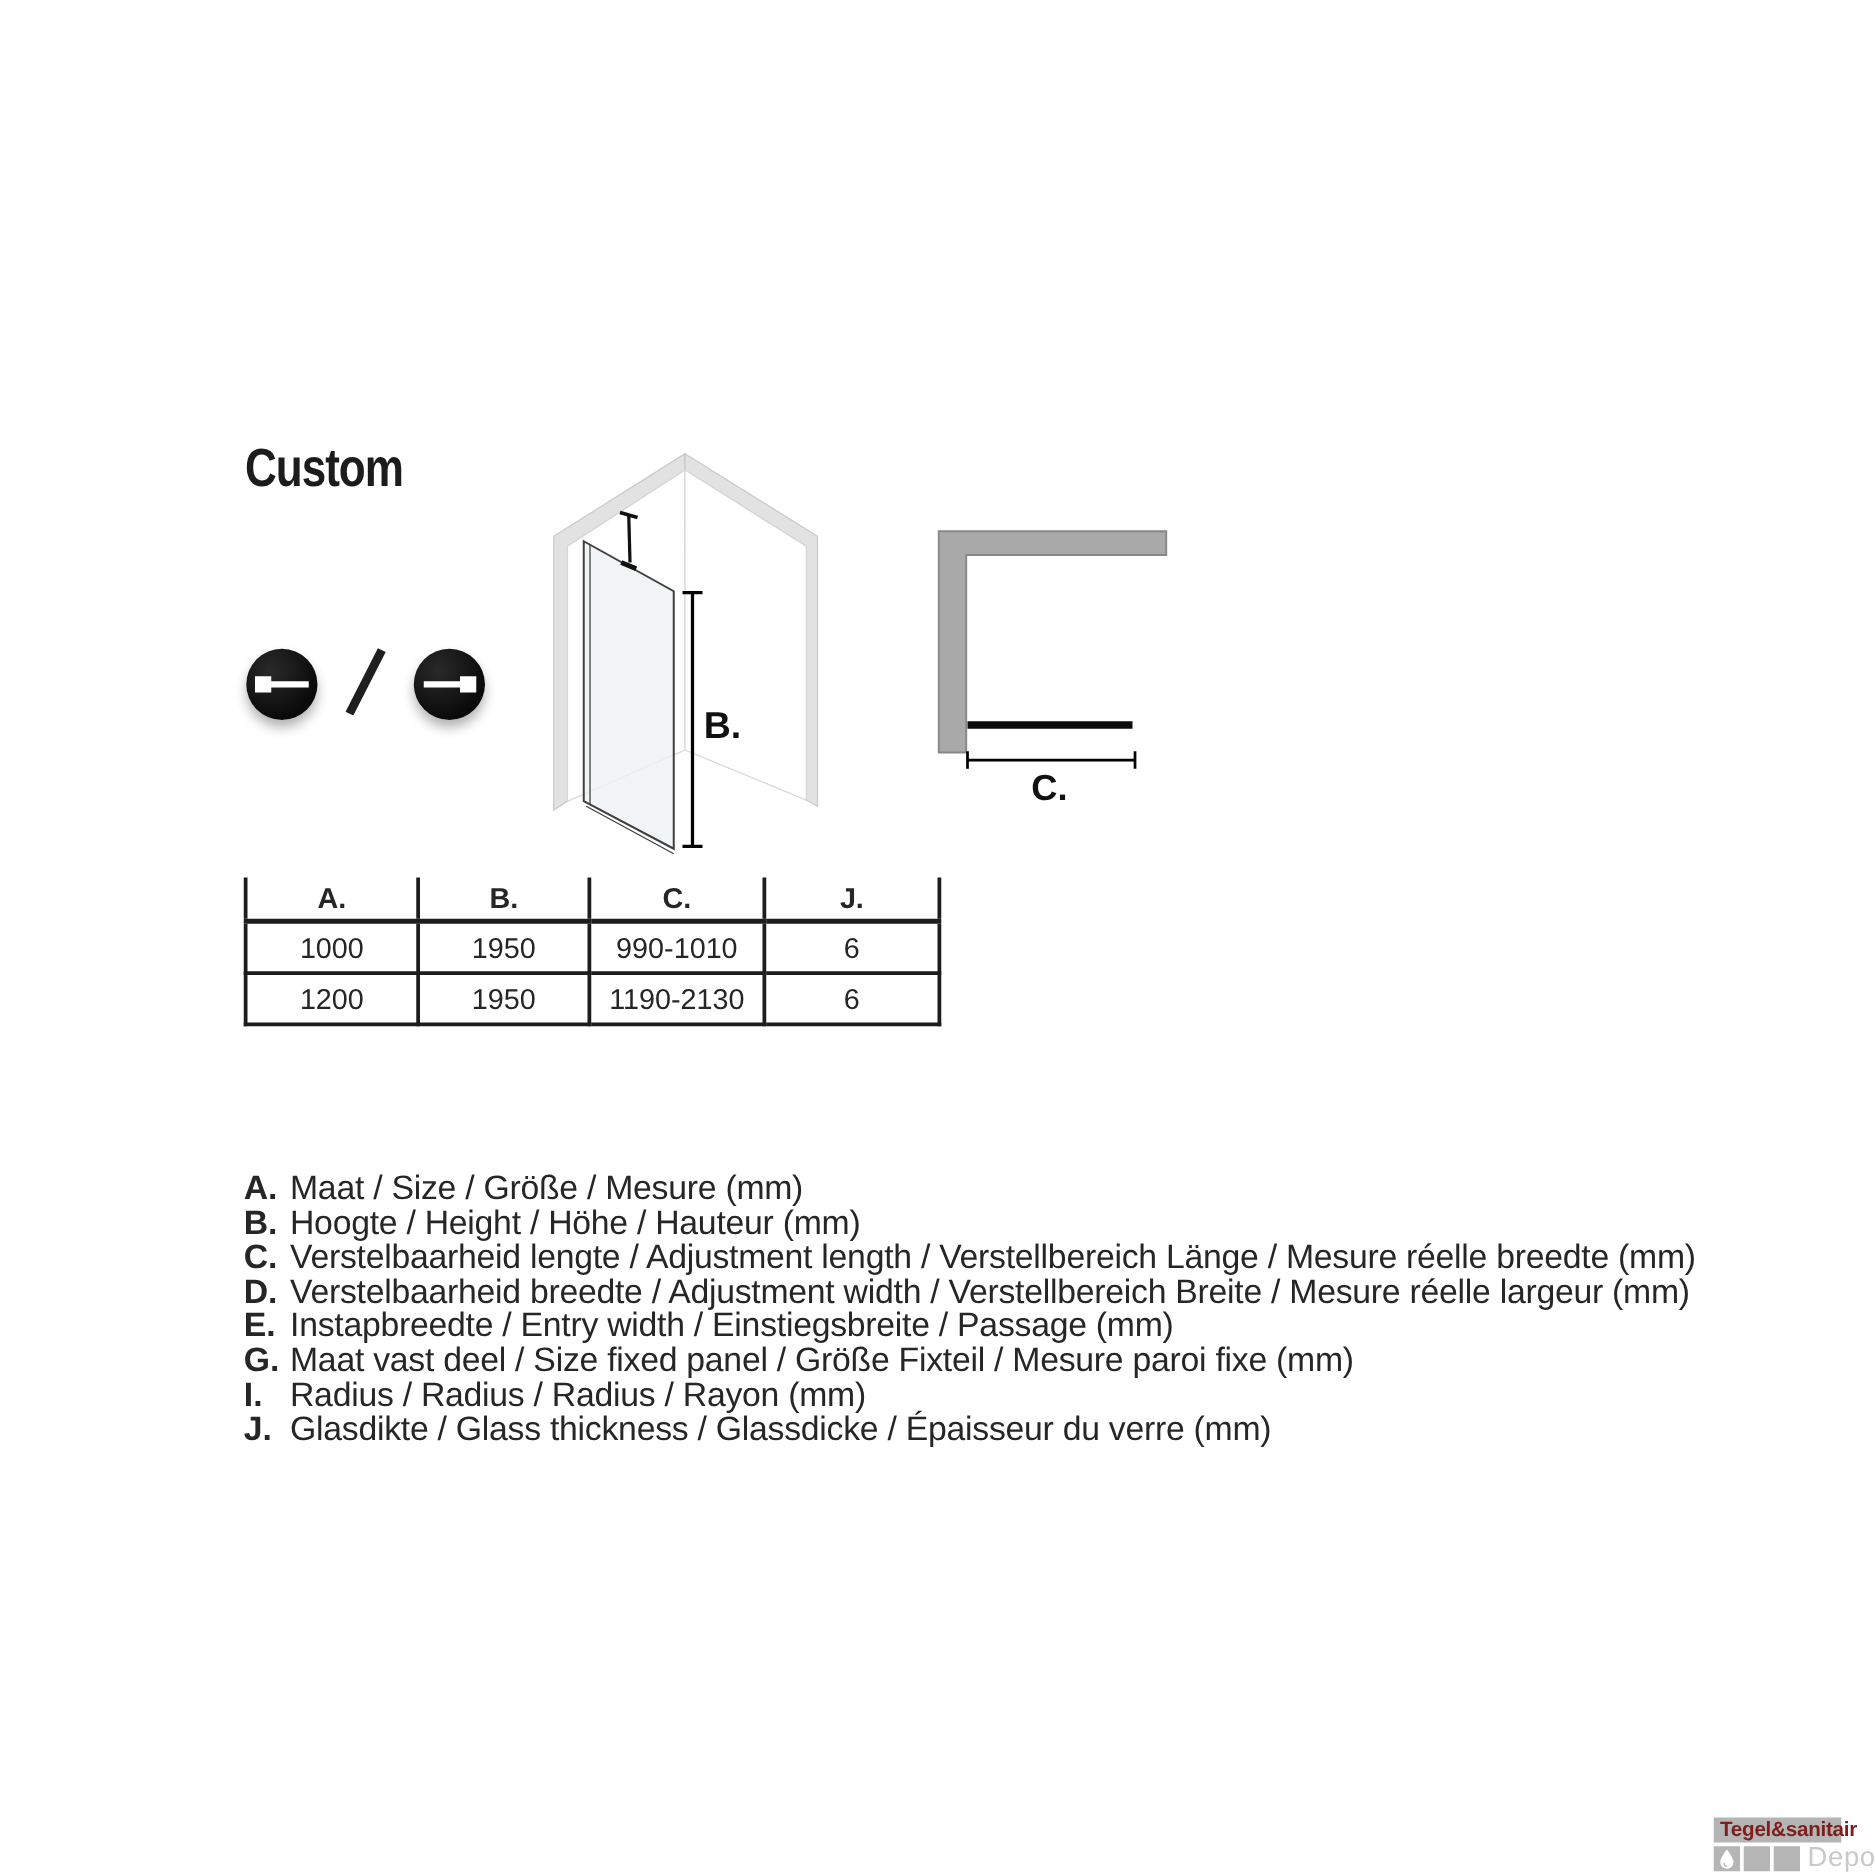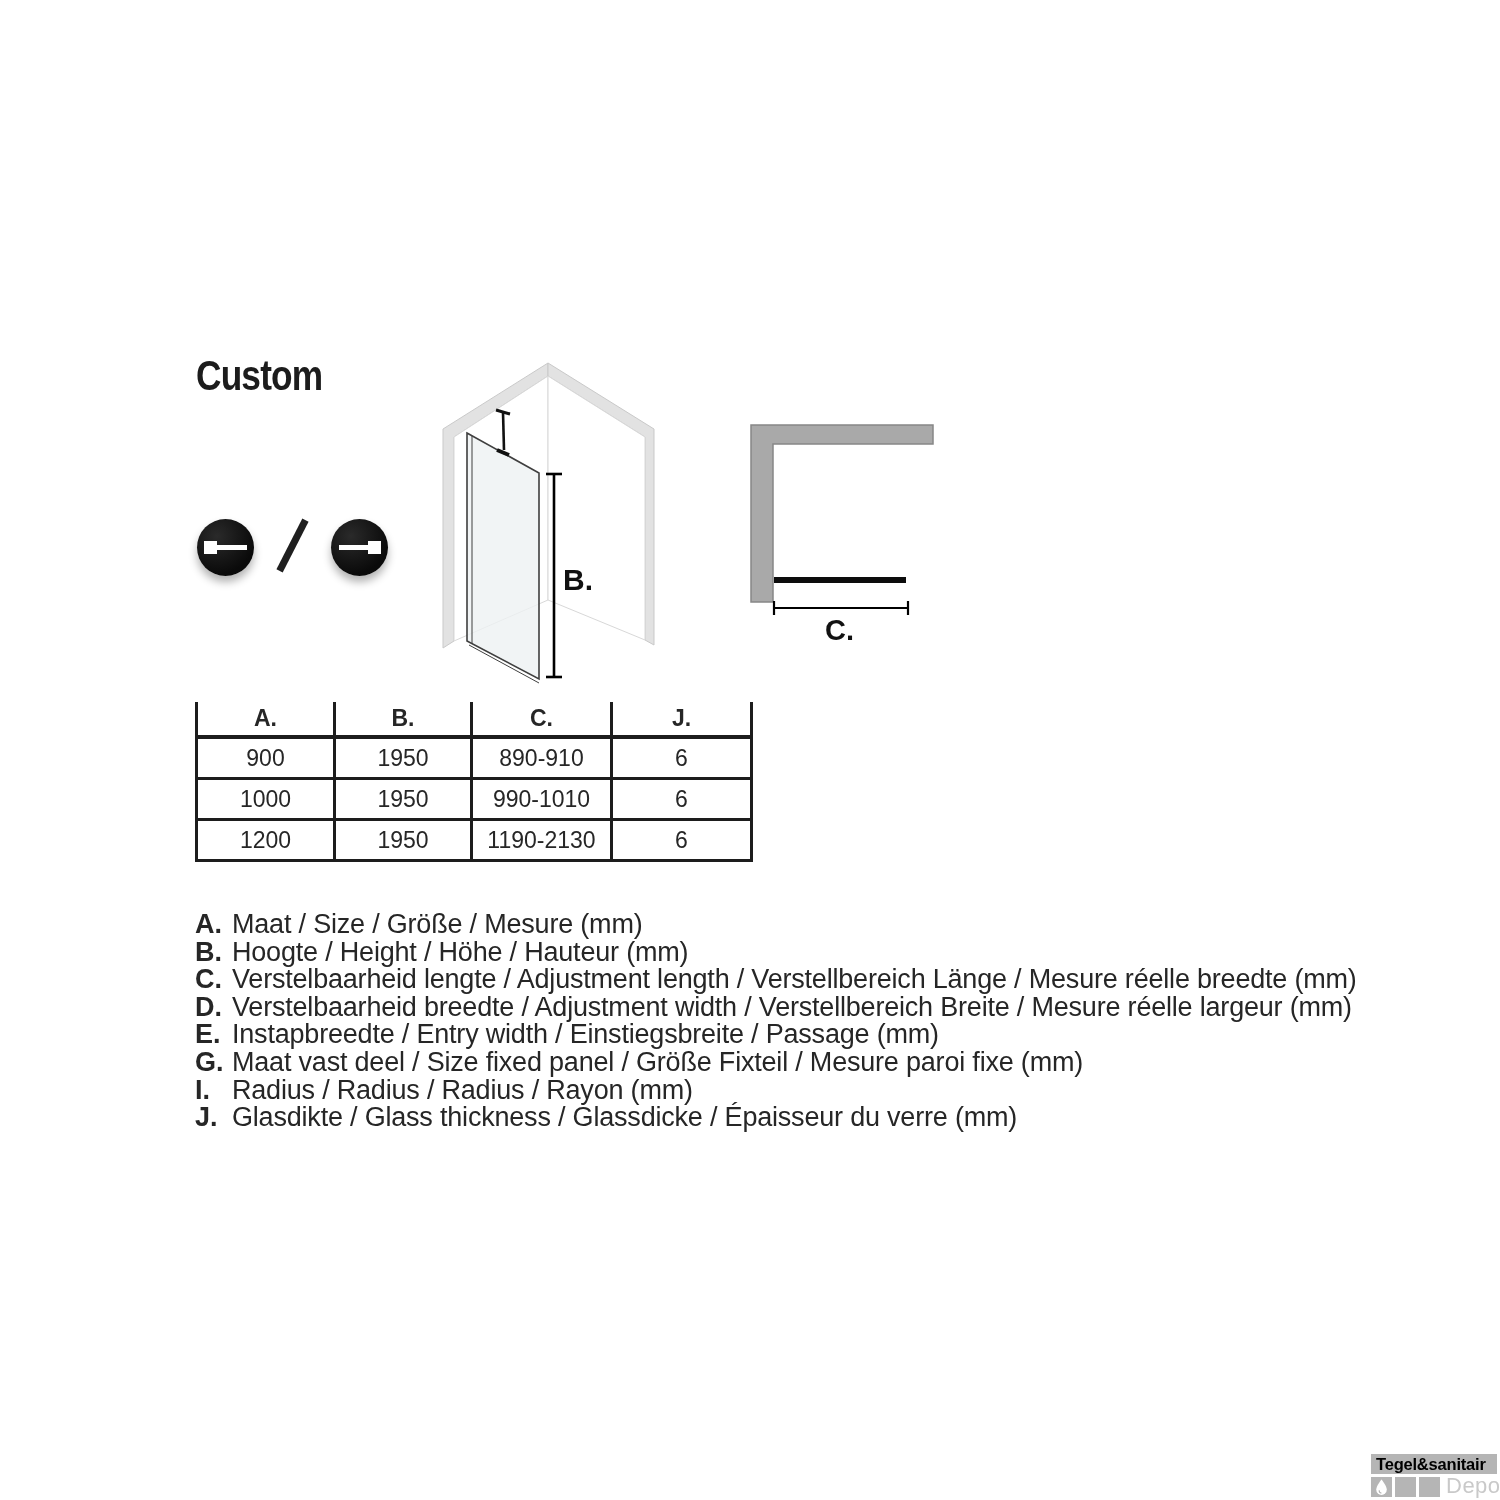--- a/index.html
+++ b/index.html
@@ -34,26 +34,26 @@
   .size-table{
     position:absolute;left:195px;top:702px;border-collapse:collapse;table-layout:fixed;
     font-size:23px;color:#262626;text-align:center;
   }
   .size-table th{
     border:3px solid #1d1d1d;border-top:none;border-bottom:4px solid #1d1d1d;
     height:33px;font-weight:bold;padding:0;
   }
   .size-table td{border:3px solid #1d1d1d;height:38px;padding:0;font-weight:normal;}
   
-  .legend{position:absolute;left:195px;top:911px;font-size:27px;line-height:27.6px;
+  .legend{position:absolute;left:195px;top:937px;font-size:27px;line-height:27.6px;
     color:#262626;white-space:nowrap;letter-spacing:-0.2px;}
   .legend-line b{display:inline-block;width:37px;letter-spacing:0;}
   
-  .wm-banner{position:absolute;left:1371px;top:1454px;width:126px;height:20px;
-    background:#b5b5b5;color:#000000;font-weight:bold;font-size:16.5px;line-height:20px;
+  .wm-banner{position:absolute;left:1371px;top:1454px;width:102px;height:20px;
+    background:#b5b5b5;color:#7f1d1d;font-weight:bold;font-size:16.5px;line-height:20px;
     padding-left:5px;box-sizing:border-box;letter-spacing:-0.2px;white-space:nowrap;}
   .wm-sq{position:absolute;top:1477px;width:21px;height:20px;background:#b5b5b5;}
   #wm-sq1{left:1371px;} #wm-sq2{left:1395px;} #wm-sq3{left:1419px;}
   .wm-depot{position:absolute;left:1446px;top:1473px;font-size:22px;color:#c9c9c9;
     letter-spacing:0.5px;}
 </style>
 </head>
 <body>
 
 <div class="page-title">Custom</div>
@@ -109,26 +109,20 @@
   <thead>
     <tr>
       <th>A.</th>
       <th>B.</th>
       <th>C.</th>
       <th>J.</th>
     </tr>
   </thead>
   <tbody>
       <tr>
-        <td>900</td>
-        <td>1950</td>
-        <td>890-910</td>
-        <td>6</td>
-      </tr>
-      <tr>
         <td>1000</td>
         <td>1950</td>
         <td>990-1010</td>
         <td>6</td>
       </tr>
       <tr>
         <td>1200</td>
         <td>1950</td>
         <td>1190-2130</td>
         <td>6</td>

